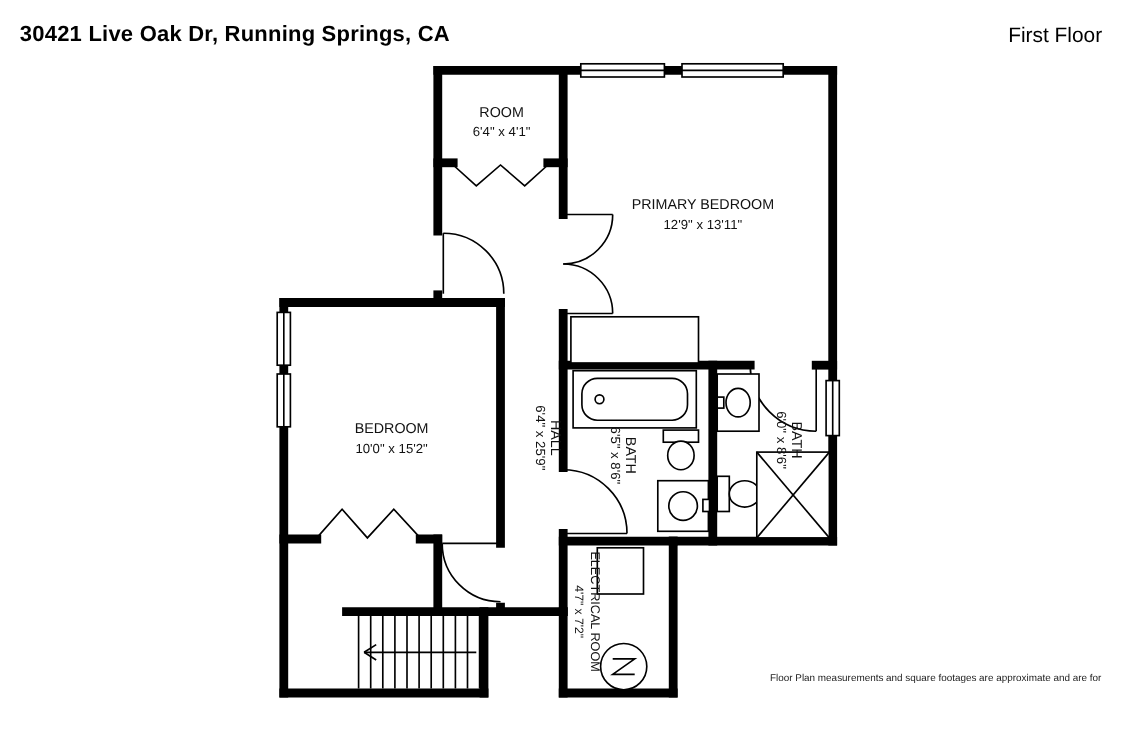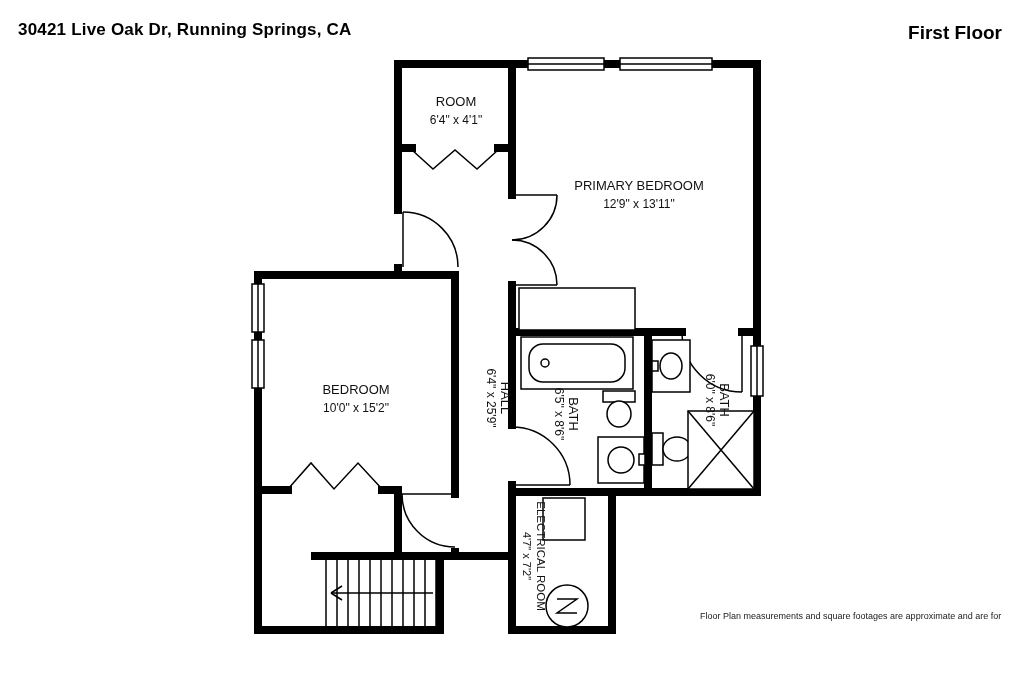--- a/index.html
+++ b/index.html
@@ -1,25 +1,25 @@
 <!DOCTYPE html>
 <html><head>
 <meta charset="utf-8">
 <style>
   html,body{margin:0;padding:0;}
   body{
     width:1024px;height:683px;position:relative;background:#ffffff;
     font-family:"Liberation Sans", sans-serif;overflow:hidden;
   }
   .hdr-address{
-    position:absolute;left:18px;top:20px;font-size:17px;font-weight:700;color:#000;
+    position:absolute;left:18px;top:20px;font-size:20px;font-weight:700;color:#000;
     letter-spacing:.2px;
   }
   .hdr-floor{
-    position:absolute;right:22px;top:22px;font-size:19px;font-weight:700;color:#000;
+    position:absolute;right:22px;top:22px;font-size:19px;font-weight:400;color:#000;
   }
   .plan-svg{position:absolute;left:0;top:0;}
   .wall{stroke:#000;stroke-width:8;stroke-linecap:square;}
   .thin{stroke:#000;stroke-width:1.5;fill:none;}
   .fixture{stroke:#000;stroke-width:1.5;fill:#ffffff;}
   .winrect{fill:#ffffff;stroke:#000;stroke-width:1.5;}
   .room-name{font-size:13px;fill:#111;}
   .room-dims{font-size:12px;fill:#111;}
   .disclaimer{
     position:absolute;left:676px;top:610px;width:340px;font-size:9px;line-height:1.45;

